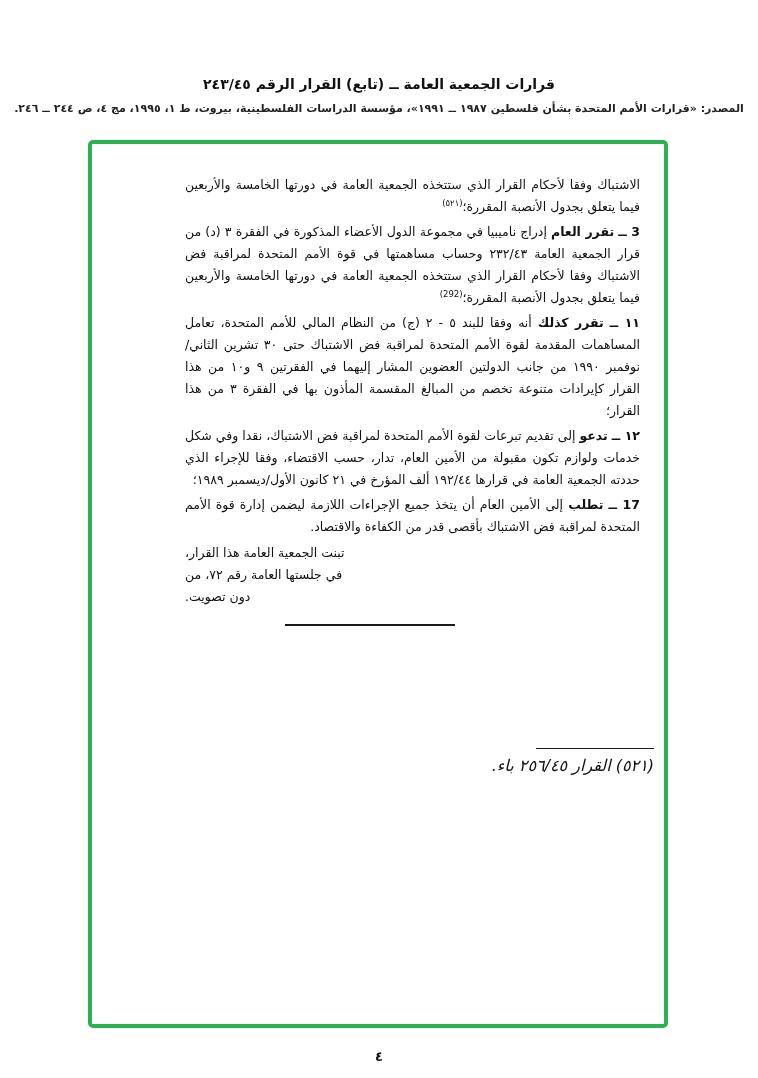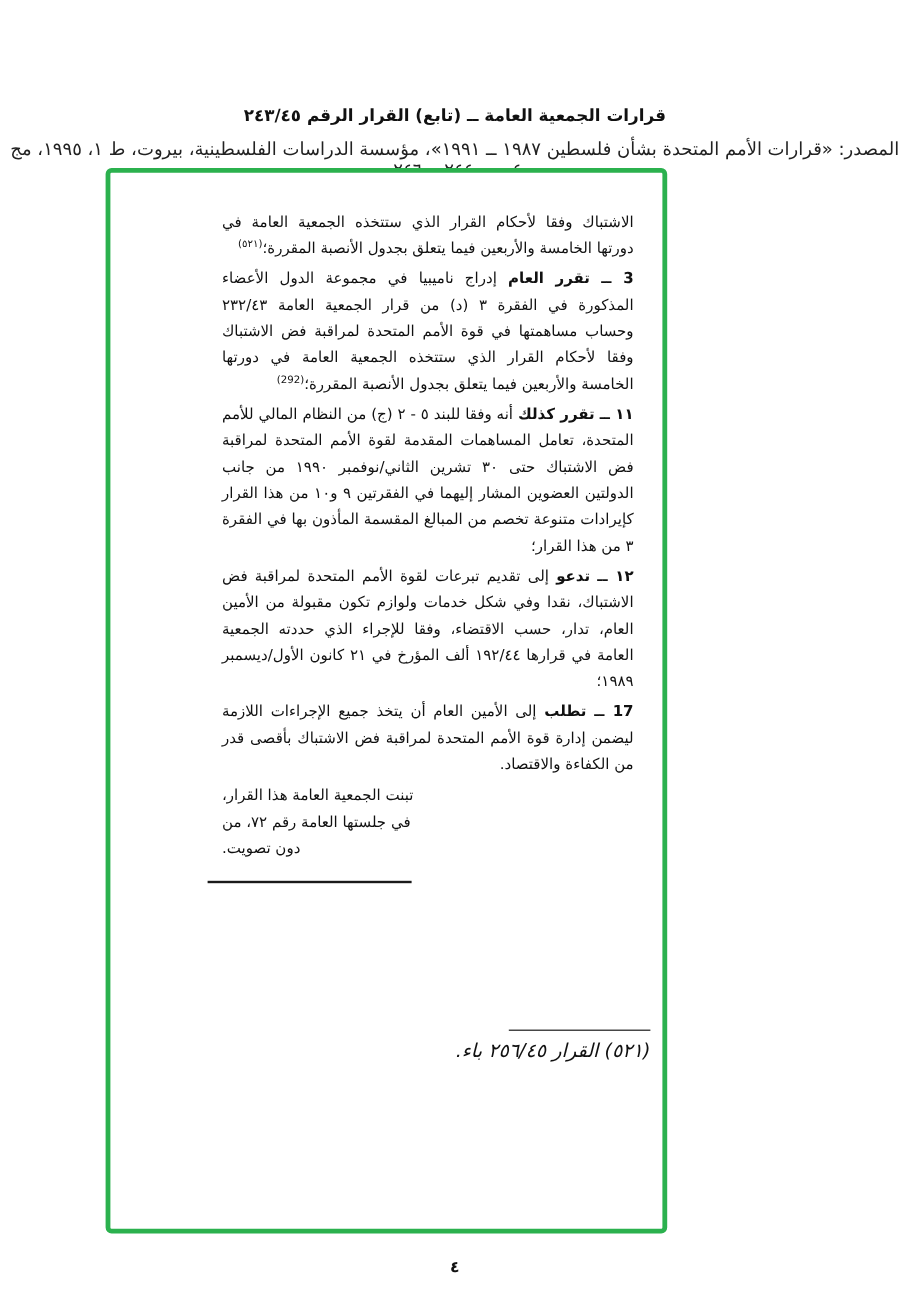--- a/index.html
+++ b/index.html
@@ -9,42 +9,42 @@
     position: relative;
     width: 758px;
     height: 1078px;
     background: #ffffff;
     font-family: "DejaVu Sans", sans-serif;
     color: #111;
     overflow: hidden;
   }
   .header {
     position: absolute;
-    top: 89px;
+    top: 76px;
     left: 0;
     width: 100%;
     text-align: center;
     direction: rtl;
   }
   .title {
     font-size: 14px;
     font-weight: bold;
     letter-spacing: 0.2px;
   }
   .source {
-    font-size: 15px;
-    font-weight: normal;
+    font-size: 11px;
+    font-weight: bold;
     margin-top: 10px;
     color: #222;
   }
   .frame {
     position: absolute;
     left: 88px;
     top: 140px;
-    width: 468px;
+    width: 580px;
     height: 888px;
     border: 4px solid var(--frame-green, #2bb14e);
     border-radius: 5px;
     background: #ffffff;
   }
   .content {
     direction: rtl;
     text-align: justify;
     margin: 30px 24px 0 93px;
     font-size: 12.5px;

